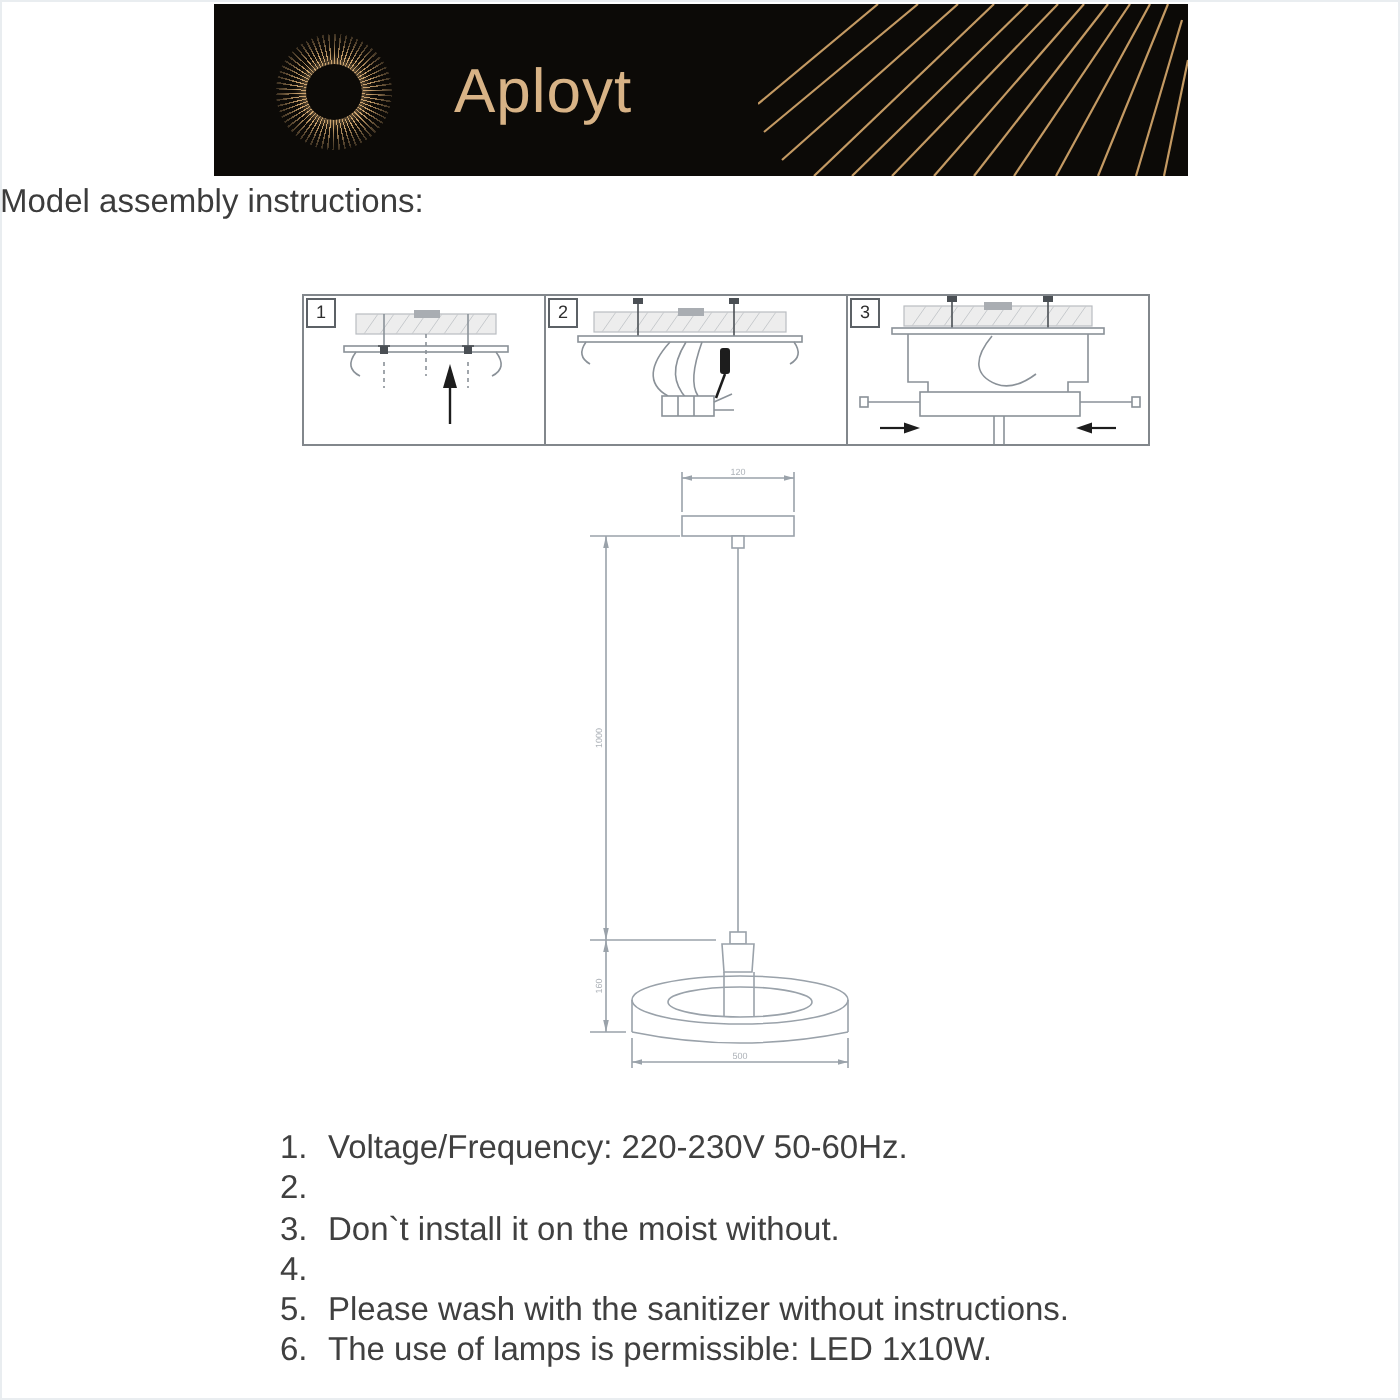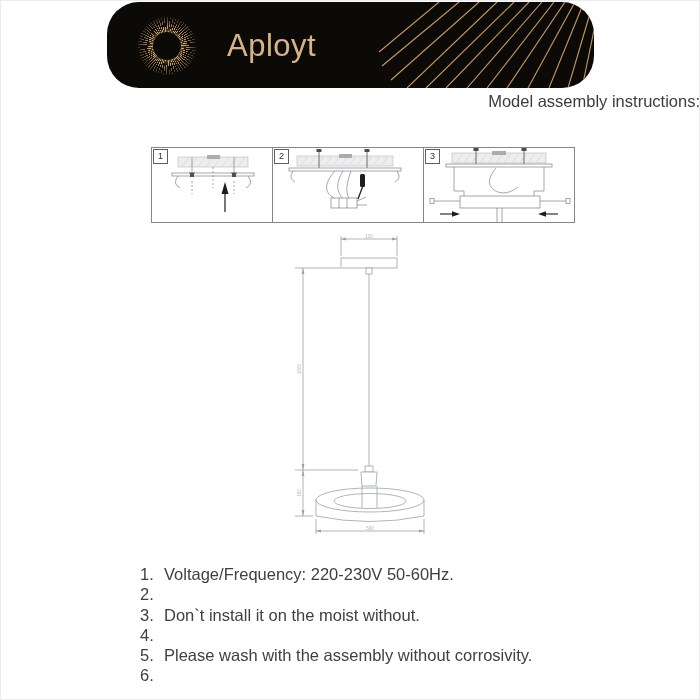--- a/index.html
+++ b/index.html
@@ -4,41 +4,41 @@
 <style>
   html,body{margin:0;padding:0;background:#fff;}
   .page{
     position:relative;width:700px;height:700px;background:#ffffff;
     font-family:"Liberation Sans", sans-serif;overflow:hidden;
     box-shadow: inset 0 0 0 1px #e9edf0;
   }
   
   .banner{
     position:absolute;left:107px;top:2px;width:487px;height:86px;
-    background:#0c0a07;overflow:hidden;border-radius:32px;
+    background:#0c0a07;overflow:hidden;
   }
   .burst{
     position:absolute;left:31px;top:15px;width:58px;height:58px;border-radius:50%;
     background:repeating-conic-gradient(rgba(208,166,112,.95) 0deg 1.7deg, rgba(12,10,7,0) 1.7deg 5.8deg);
   }
   .burst-fade{
     position:absolute;left:26px;top:10px;width:68px;height:68px;border-radius:50%;
     background:radial-gradient(circle, rgba(12,10,7,0) 0 38%, rgba(12,10,7,.55) 52%, #0c0a07 72%);
   }
   .burst-hole{
     position:absolute;left:46px;top:30px;width:28px;height:28px;border-radius:50%;
     background:#0c0a07;box-shadow:0 0 5px 2px rgba(216,176,122,.55);
   }
   .brand{
     position:absolute;left:120px;top:27px;font-size:31px;line-height:34px;
     color:#d8b386;letter-spacing:.5px;font-weight:400;
   }
   .rays{position:absolute;right:0;top:0;}
   
-  .title-block{position:absolute;left:0;top:91px;width:700px;text-align:right;color:#3c3c3c;}
+  .title-block{position:absolute;left:0;top:91px;width:700px;text-align:left;color:#3c3c3c;}
   .title-line{font-size:16.5px;line-height:21px;}
   
   .panels{position:absolute;left:151px;top:147px;height:76px;display:flex;}
   .panel{position:relative;border:1px solid #82878c;background:#fff;box-sizing:border-box;}
   .panel + .panel{margin-left:-1px;}
   .panel-1{width:122px;}
   .panel-2{width:152px;}
   .panel-3{width:152px;}
   .panel-num{
     position:absolute;left:1px;top:1px;width:13px;height:13px;border:1px solid #5c6166;
@@ -242,20 +242,21 @@
     </div>
     <div class="instr-row">
       <span class="instr-num">3.</span>
       <span class="instr-text">Don`t install it on the moist without.</span>
     </div>
     <div class="instr-row">
       <span class="instr-num">4.</span>
     </div>
     <div class="instr-row">
       <span class="instr-num">5.</span>
-      <span class="instr-text">Please wash with the assembly without corrosivity.</span>
+      <span class="instr-text">Please wash with the sanitizer without instructions.</span>
     </div>
     <div class="instr-row">
       <span class="instr-num">6.</span>
+      <span class="instr-text">The use of lamps is permissible: LED 1x10W.</span>
     </div>
   </div>
 
 </div>
 
 </body></html>

